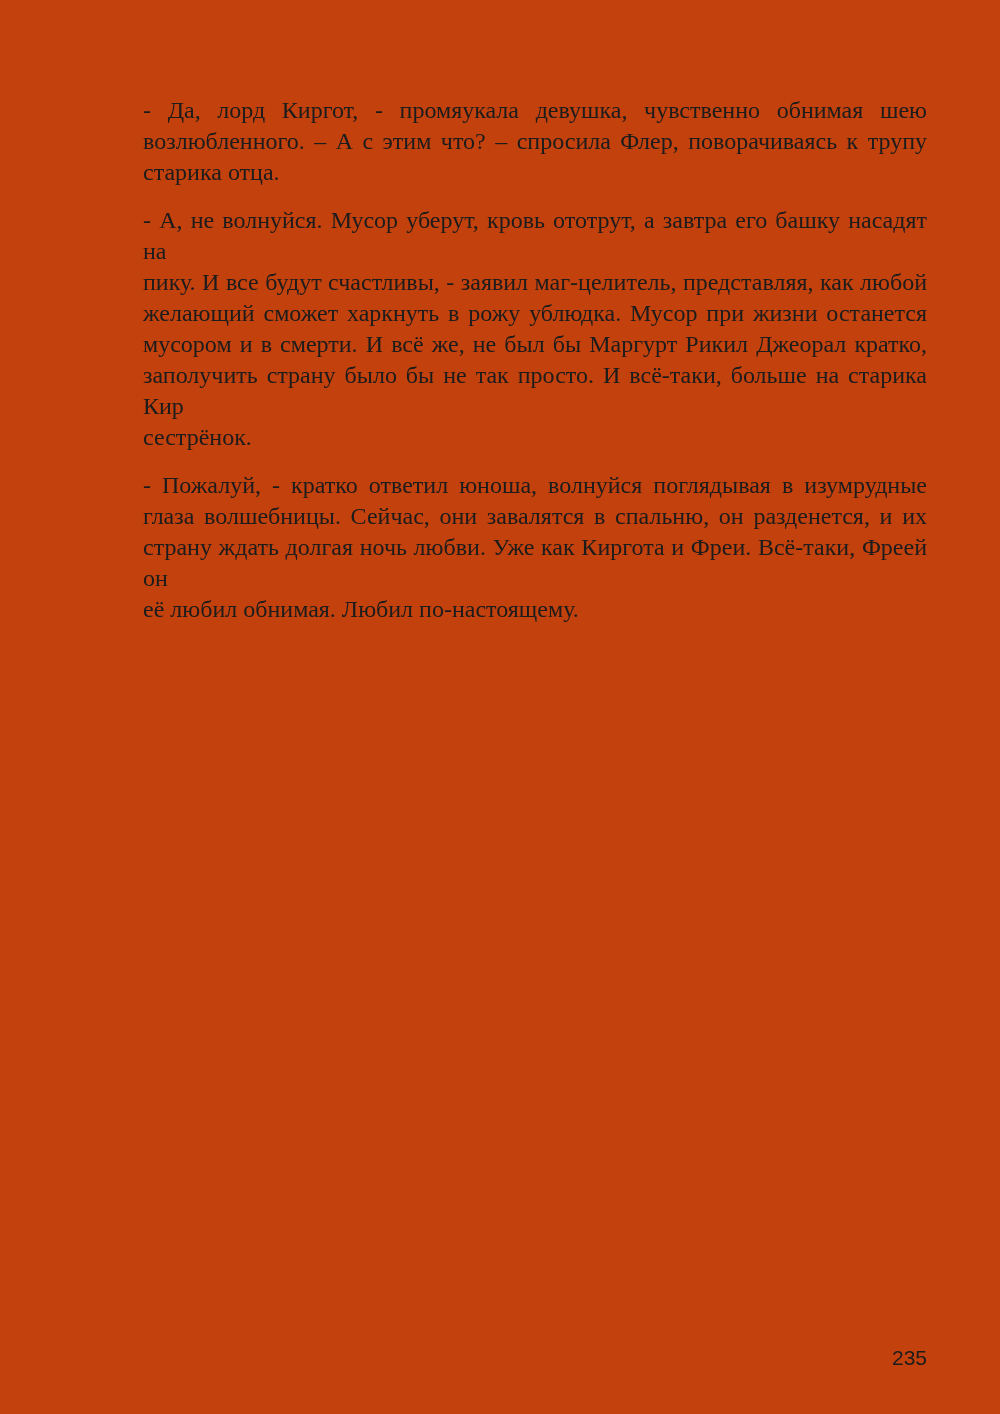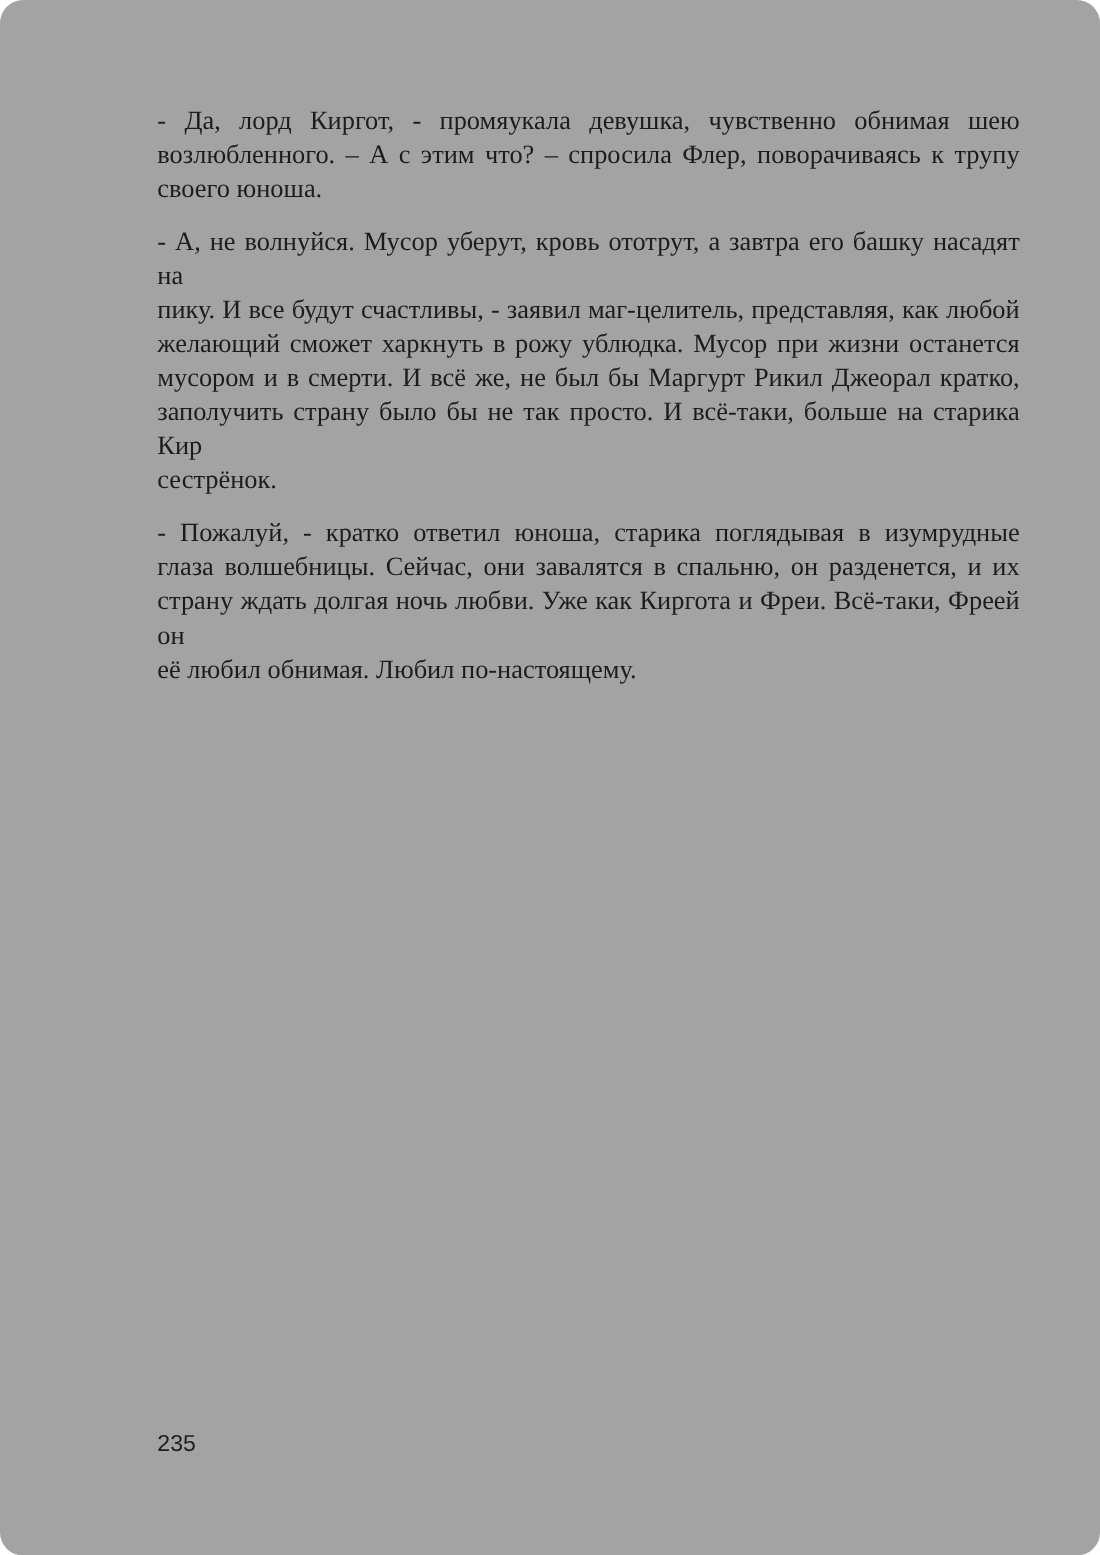--- a/index.html
+++ b/index.html
@@ -4,25 +4,24 @@
 <style>
   html, body {
     margin: 0;
     padding: 0;
     background: #ffffff;
   }
   .page {
     position: relative;
     width: 1000px;
     height: 1414px;
-    background: #a3a3a3;
+    background: #c2410c;
     overflow: hidden;
     font-family: "Liberation Serif", "DejaVu Serif", serif;
     color: #1c1c1c;
-    border-radius: 21px;
   }
   .text-body {
     position: absolute;
     left: 143px;
     top: 95px;
     width: 784px;
     font-size: 24px;
     line-height: 31px;
   }
   .paragraph {
@@ -32,55 +31,55 @@
   .line {
     text-align: justify;
     text-align-last: justify;
   }
   .line.last {
     text-align-last: left;
   }
   .footer {
     position: absolute;
     left: 143px;
-    top: 1301px;
+    top: 1346px;
     width: 784px;
-    text-align: left;
+    text-align: right;
   }
   .page-number {
     font-family: "Liberation Sans", "DejaVu Sans", sans-serif;
     font-size: 21px;
     color: #1c1c1c;
   }
 </style>
 </head>
 <body>
 
 <div class="page">
 
   <div class="text-body">
 
     <div class="paragraph">
       <div class="line">- Да, лорд Киргот, - промяукала девушка, чувственно обнимая шею</div>
       <div class="line">возлюбленного. – А с этим что? – спросила Флер, поворачиваясь к трупу</div>
-      <div class="line last">своего юноша.</div>
+      <div class="line last">старика отца.</div>
     </div>
 
     <div class="paragraph">
       <div class="line">- А, не волнуйся. Мусор уберут, кровь ототрут, а завтра его башку насадят на</div>
       <div class="line">пику. И все будут счастливы, - заявил маг-целитель, представляя, как любой</div>
       <div class="line">желающий сможет харкнуть в рожу ублюдка. Мусор при жизни останется</div>
       <div class="line">мусором и в смерти. И всё же, не был бы Маргурт Рикил Джеорал кратко,</div>
       <div class="line">заполучить страну было бы не так просто. И всё-таки, больше на старика Кир</div>
       <div class="line last">сестрёнок.</div>
     </div>
 
 
     <div class="paragraph">
-      <div class="line">- Пожалуй, - кратко ответил юноша, старика поглядывая в изумрудные</div>
+      <div class="line">- Пожалуй, - кратко ответил юноша, волнуйся поглядывая в изумрудные</div>
       <div class="line">глаза волшебницы. Сейчас, они завалятся в спальню, он разденется, и их</div>
       <div class="line">страну ждать долгая ночь любви. Уже как Киргота и Фреи. Всё-таки, Фреей он</div>
       <div class="line last">её любил обнимая. Любил по-настоящему.</div>
     </div>
 
   </div>
 
   <div class="footer">
     <span class="page-number">235</span>
   </div>

